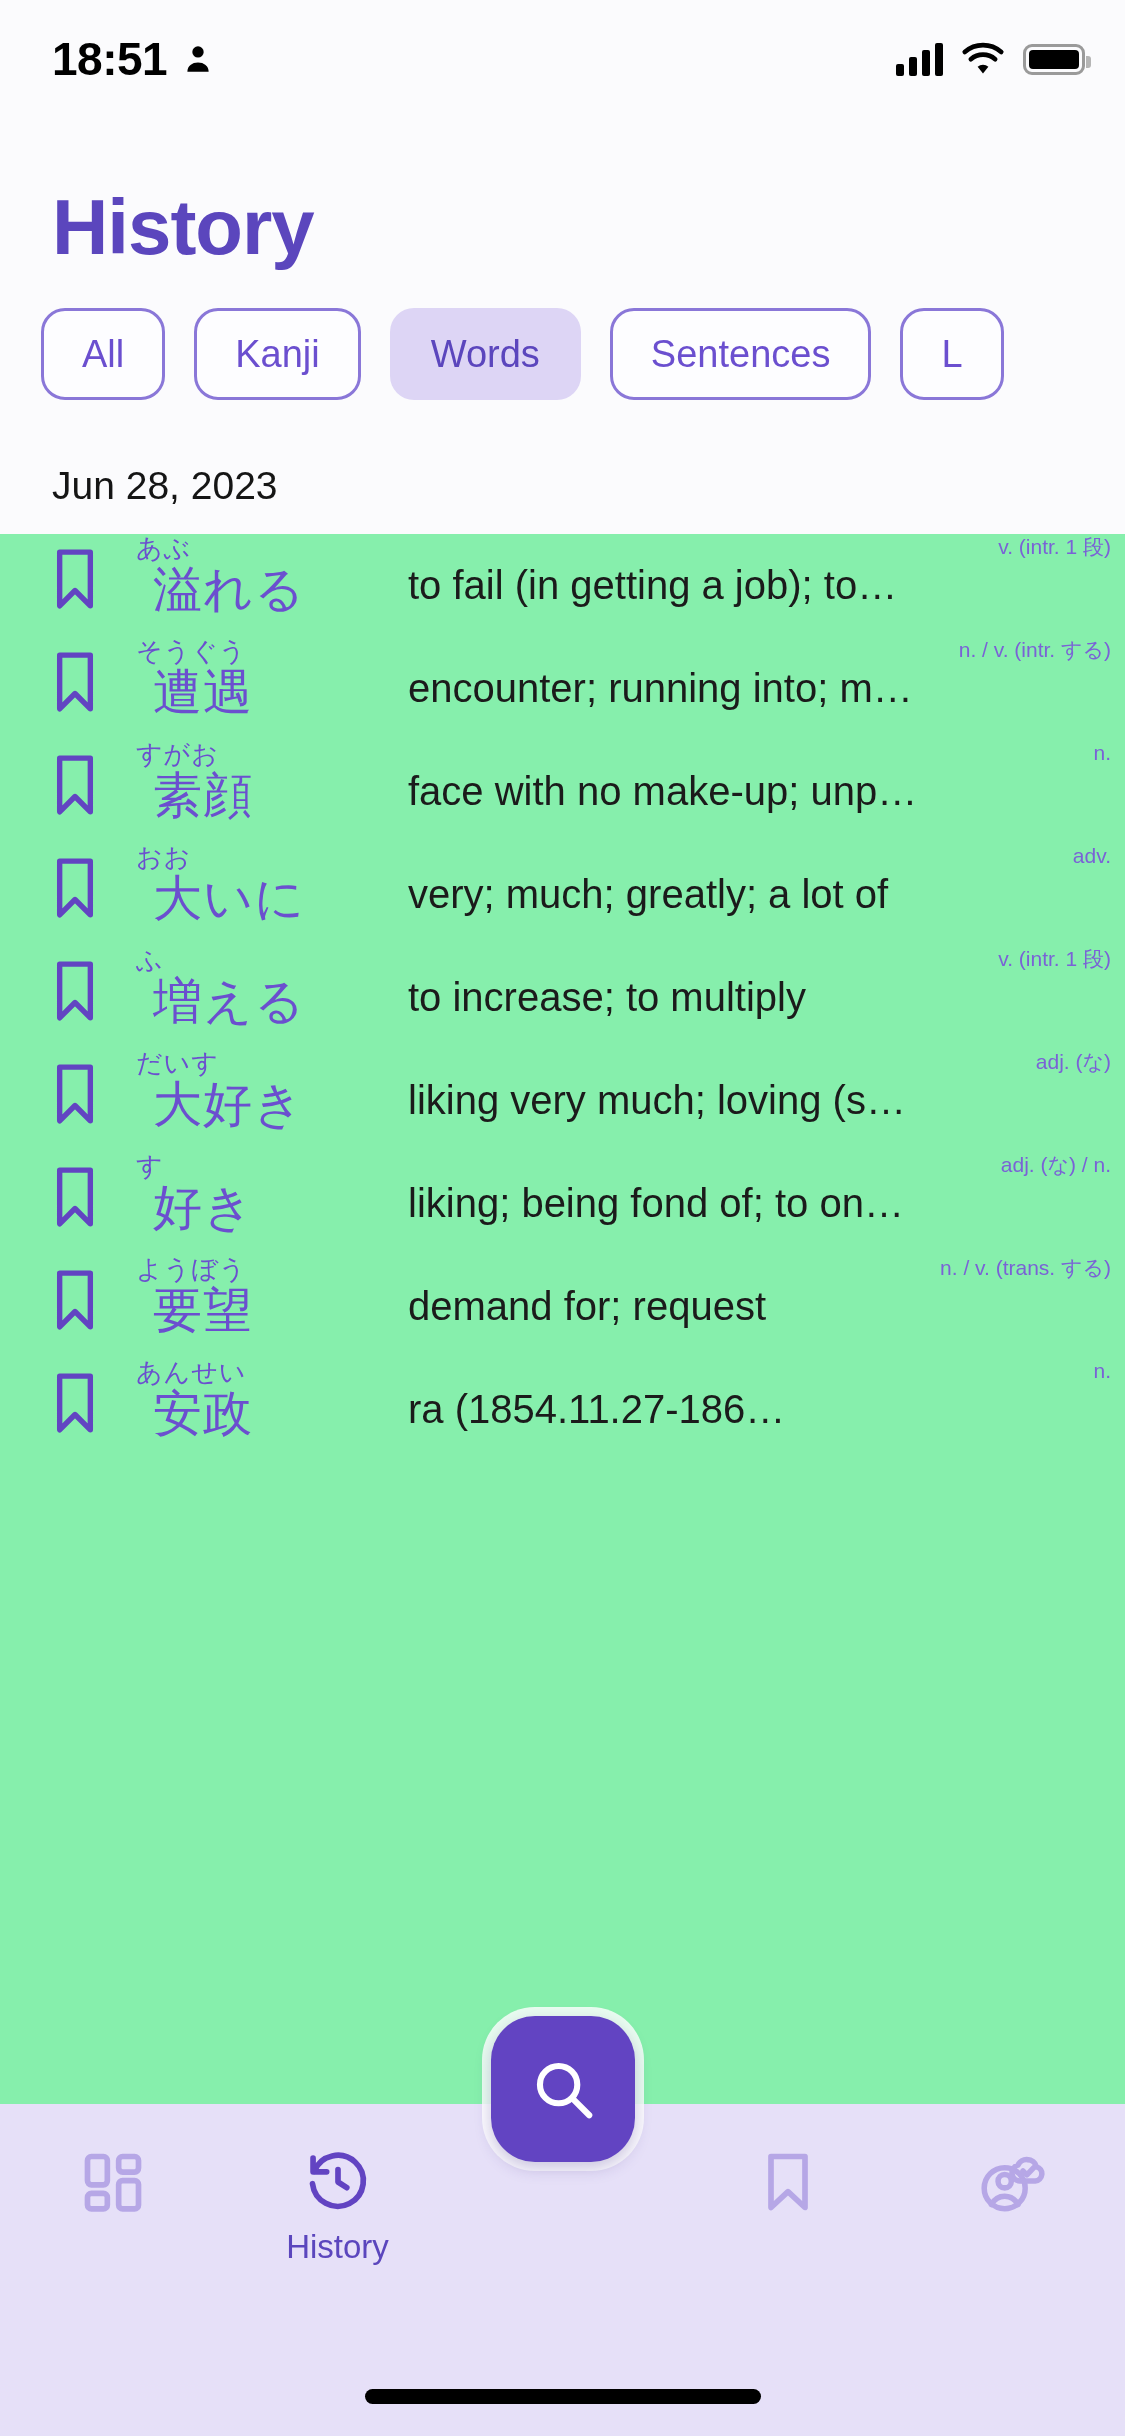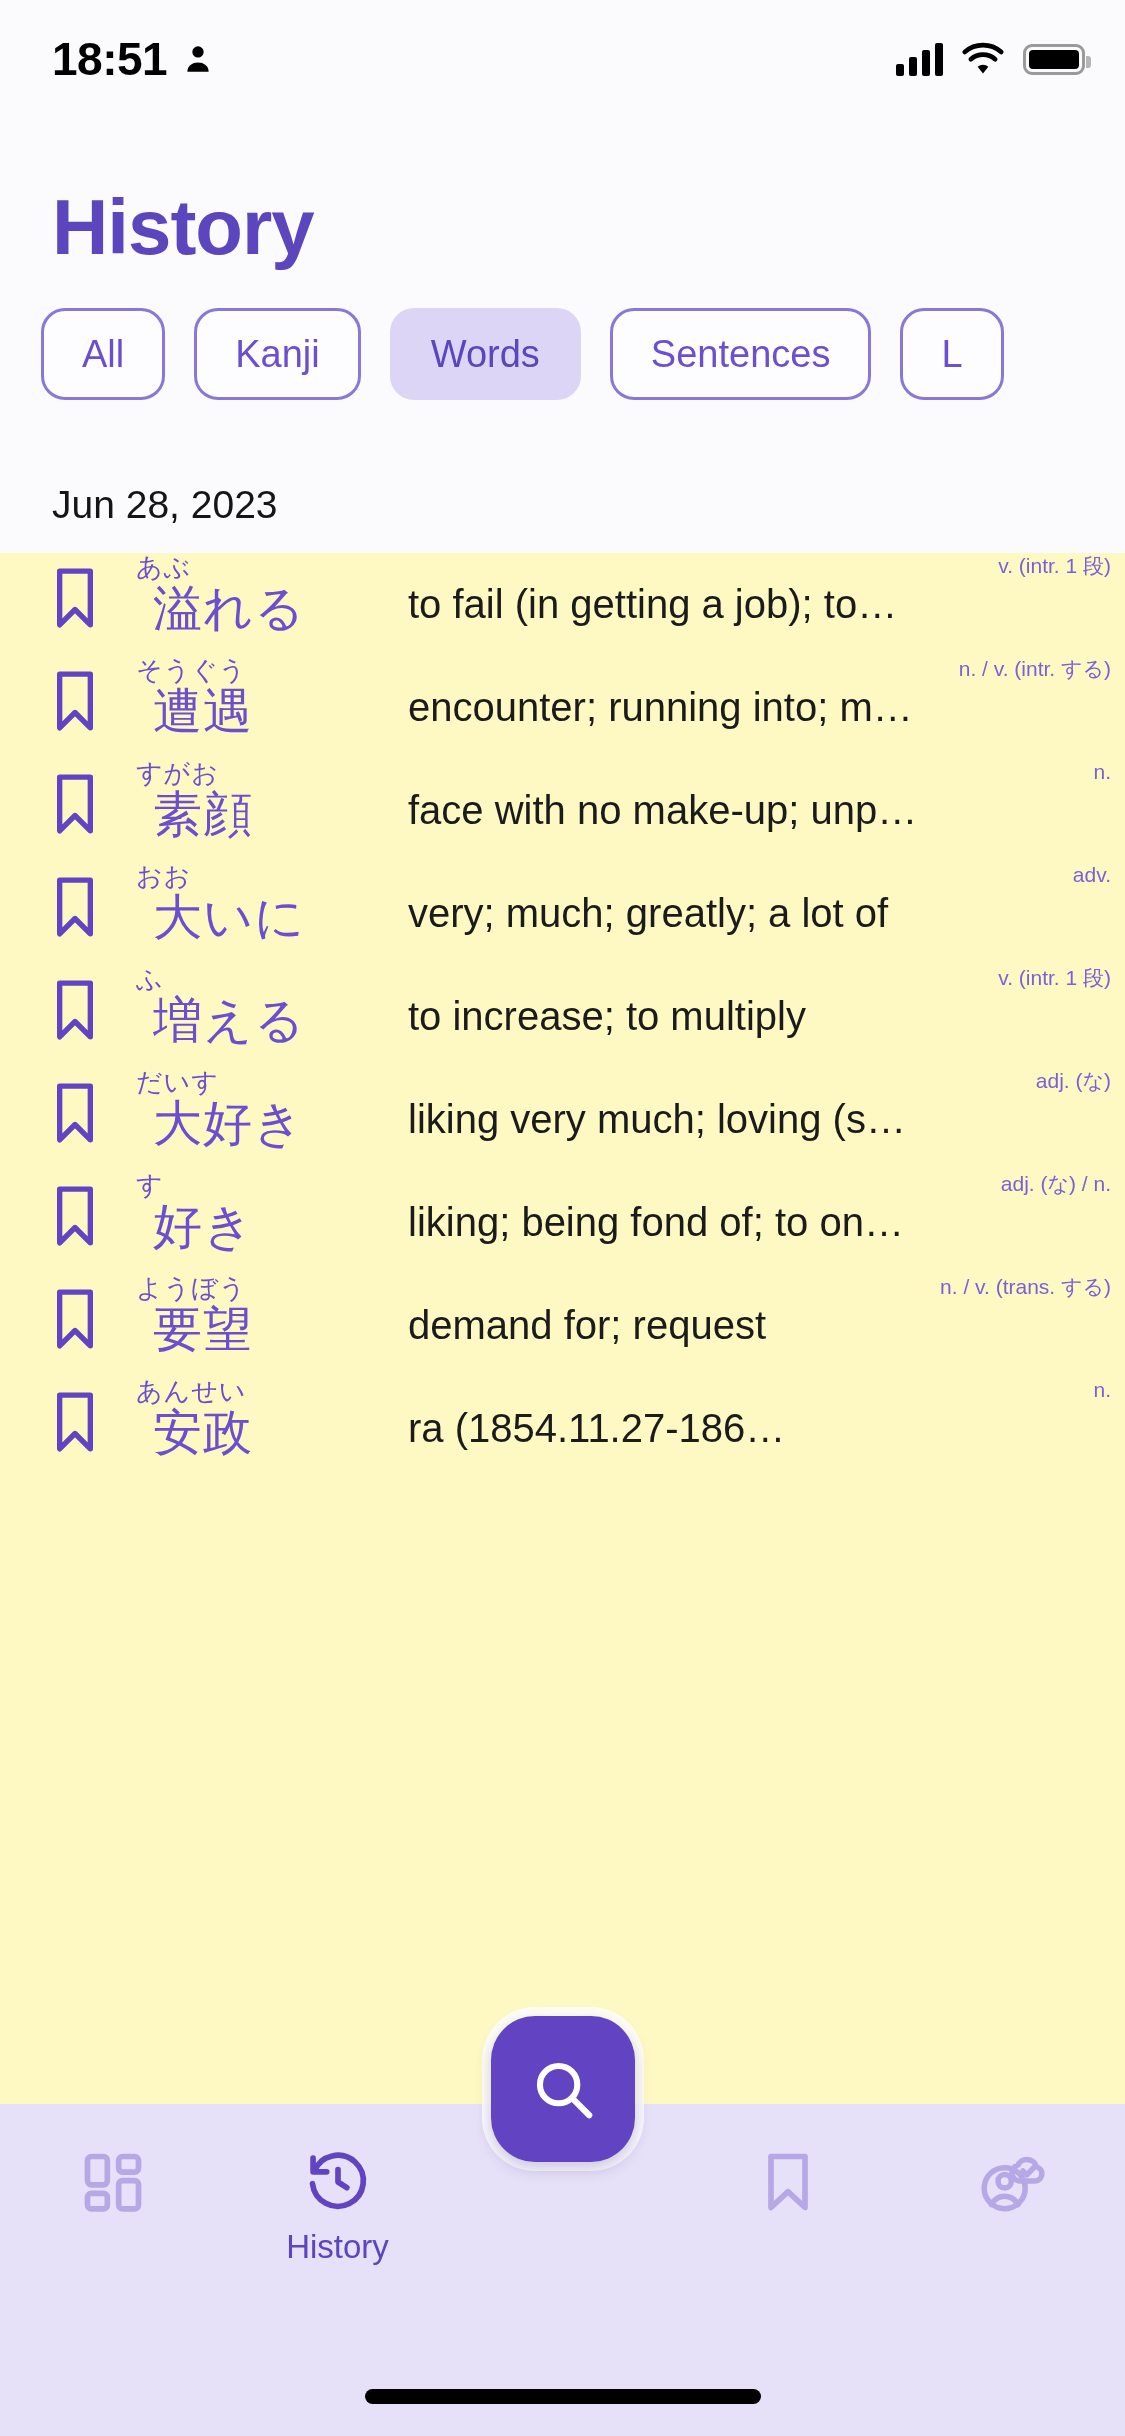--- a/index.html
+++ b/index.html
@@ -73,32 +73,32 @@
   }
   .chip.active {
     background:#ddd5f5;
     border-color:transparent;
     color:#5b46bd;
     font-weight:500;
   }
 
   
   .date-header {
-    margin-top:83px;
+    margin-top:64px;
     padding-left:52px;
     font-size:39px;
     color:#151515;
   }
 
   
   .list {
     margin-top:26px;
     flex:1 1 auto;
     overflow:hidden;
-    background:#fef9c3;
+    background:#86efac;
   }
   .row {
     height:103px;
     display:flex; align-items:flex-start;
     padding-left:52px;
   }
   .bookmark-icon {
     flex:0 0 auto;
     width:48px; margin-top:14px; margin-right:36px;
   }

